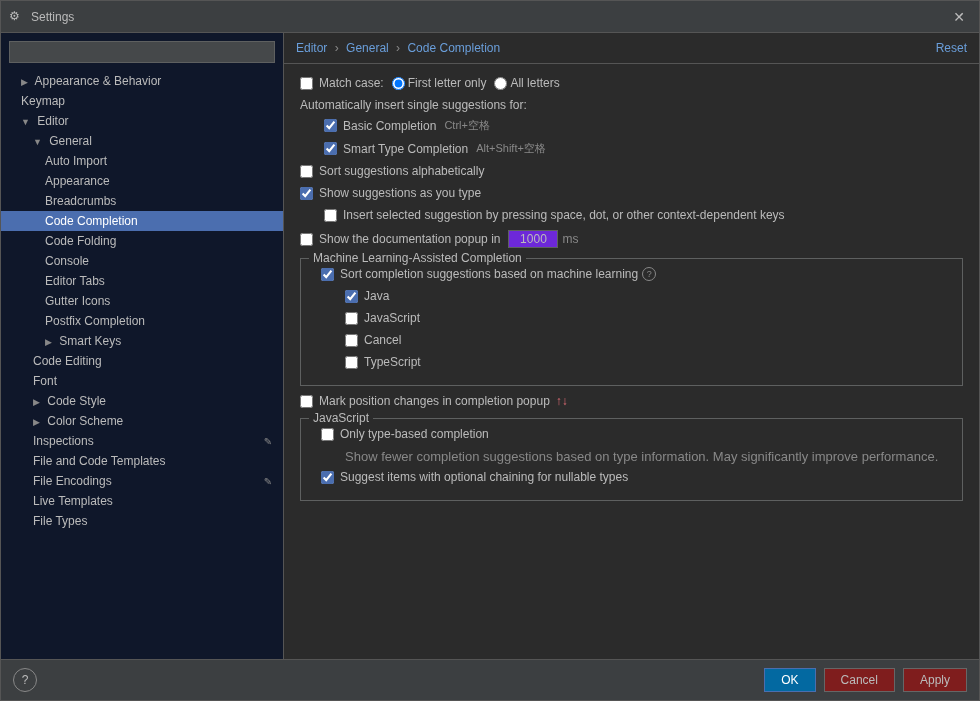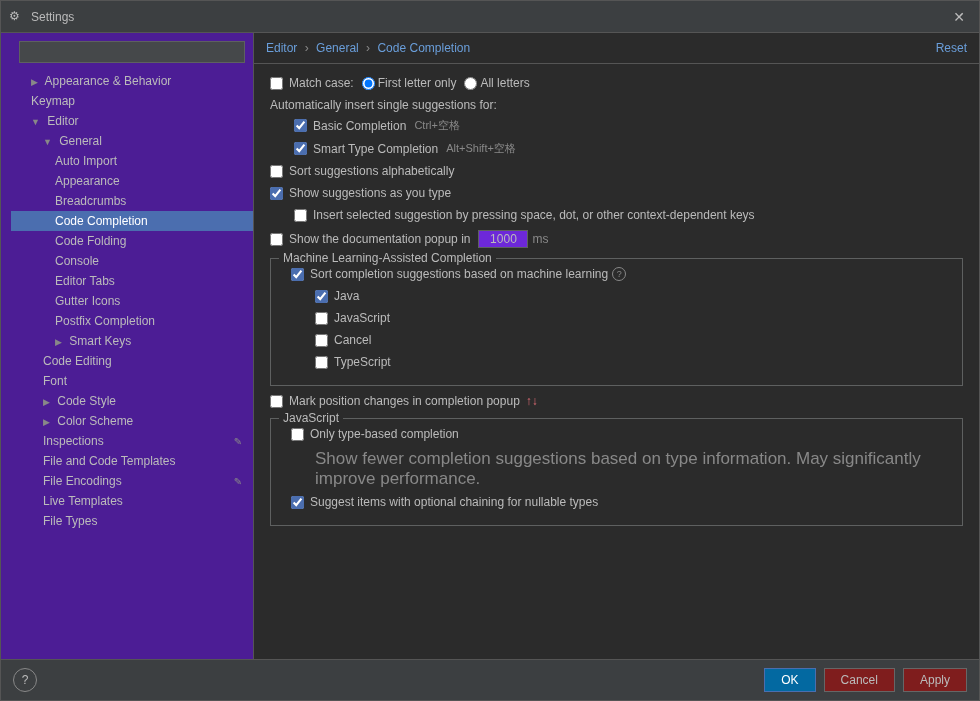--- a/index.html
+++ b/index.html
@@ -3,21 +3,21 @@
   <meta charset="utf-8">
   <style>
     * { box-sizing: border-box; margin: 0; padding: 0; }
     body { font-family: "Segoe UI", Arial, sans-serif; font-size: 12px; background: #3c3f41; display: flex; justify-content: center; align-items: center; height: 100vh; }
     .dialog { width: 980px; height: 701px; background: #3c3f41; border: 1px solid #555; display: flex; flex-direction: column; color: #bbb; }
     .title-bar { background: #3c3f41; display: flex; align-items: center; padding: 4px 8px; height: 32px; border-bottom: 1px solid #555; }
     .title-bar-icon { width: 16px; height: 16px; margin-right: 6px; }
     .title-bar-title { flex: 1; font-size: 12px; color: #bbb; }
     .title-bar-close { cursor: pointer; color: #bbb; font-size: 14px; padding: 2px 6px; }
     .main-area { display: flex; flex: 1; overflow: hidden; }
-    .sidebar { width: 253px; background: #4c1d95; border-right: 1px solid #555; display: flex; flex-direction: column; overflow-y: auto; padding-left: 10px; }
+    .sidebar { width: 283px; background: #0f172a; border-right: 1px solid #555; display: flex; flex-direction: column; overflow-y: auto; }
     .search-box { margin: 8px; }
     .search-box input { width: 100%; background: #45484a; border: 1px solid #5e6060; color: #bbb; padding: 3px 6px; font-size: 12px; outline: none; }
     .nav-item { padding: 3px 8px; cursor: pointer; color: #bbb; white-space: nowrap; }
     .nav-item.selected { background: #4b6eaf; color: white; }
     .nav-item.level1 { padding-left: 20px; }
     .nav-item.level2 { padding-left: 32px; }
     .nav-item.level3 { padding-left: 44px; }
     .collapse-arrow { font-size: 9px; margin-right: 4px; color: #888; }
     .content { flex: 1; background: #2b2b2b; display: flex; flex-direction: column; overflow: hidden; }
     .breadcrumb-bar { display: flex; align-items: center; justify-content: space-between; padding: 8px 12px; border-bottom: 1px solid #555; }
@@ -32,21 +32,21 @@
     .cb-label input[type="checkbox"] { accent-color: #4b6eaf; width: 13px; height: 13px; }
     .radio-group { display: flex; align-items: center; gap: 8px; margin-left: 8px; }
     .radio-group label { display: flex; align-items: center; gap: 3px; color: #bbb; cursor: pointer; }
     .section-label { color: #bbb; font-size: 12px; margin-bottom: 6px; margin-top: 4px; }
     .inline-input { background: #6d28d9; border: 1px solid #5e6060; color: #bbb; padding: 1px 4px; width: 50px; font-size: 12px; text-align: center; outline: none; }
     .unit-label { color: #888; margin-left: 4px; }
     .section-box { border: 1px solid #5e6060; padding: 8px 20px; margin-top: 10px; margin-bottom: 8px; position: relative; }
     .section-box-title { position: absolute; top: -8px; left: 8px; background: #2b2b2b; padding: 0 4px; color: #bbb; font-size: 12px; }
     .info-icon { display: inline-flex; align-items: center; justify-content: center; width: 14px; height: 14px; border-radius: 50%; border: 1px solid #888; color: #888; font-size: 9px; cursor: pointer; margin-left: 4px; }
     .arrows { color: #e06c75; font-size: 12px; }
-    .sub-desc { color: #888; font-size: 17px; margin-left: 24px; margin-top: 2px; margin-bottom: 4px; }
+    .sub-desc { color: #888; font-size: 13px; margin-left: 24px; margin-top: 2px; margin-bottom: 4px; }
     .bottom-bar { display: flex; align-items: center; justify-content: space-between; padding: 8px 12px; border-top: 1px solid #555; background: #3c3f41; }
     .help-btn { width: 24px; height: 24px; border-radius: 50%; border: 1px solid #888; background: #3c3f41; color: #bbb; cursor: pointer; display: flex; align-items: center; justify-content: center; font-size: 12px; }
     .btn-group { display: flex; gap: 8px; }
     .btn { padding: 4px 16px; font-size: 12px; cursor: pointer; border: 1px solid #666; background: #7f1d1d; color: #bbb; }
     .btn.primary { background: #0369a1; color: white; border-color: #4b6eaf; }
     .icon-badge { display: inline-flex; align-items: center; justify-content: center; width: 14px; height: 14px; margin-left: 4px; }
     .edit-icon { color: #888; font-size: 10px; }
   </style>
 </head>
 <body>

